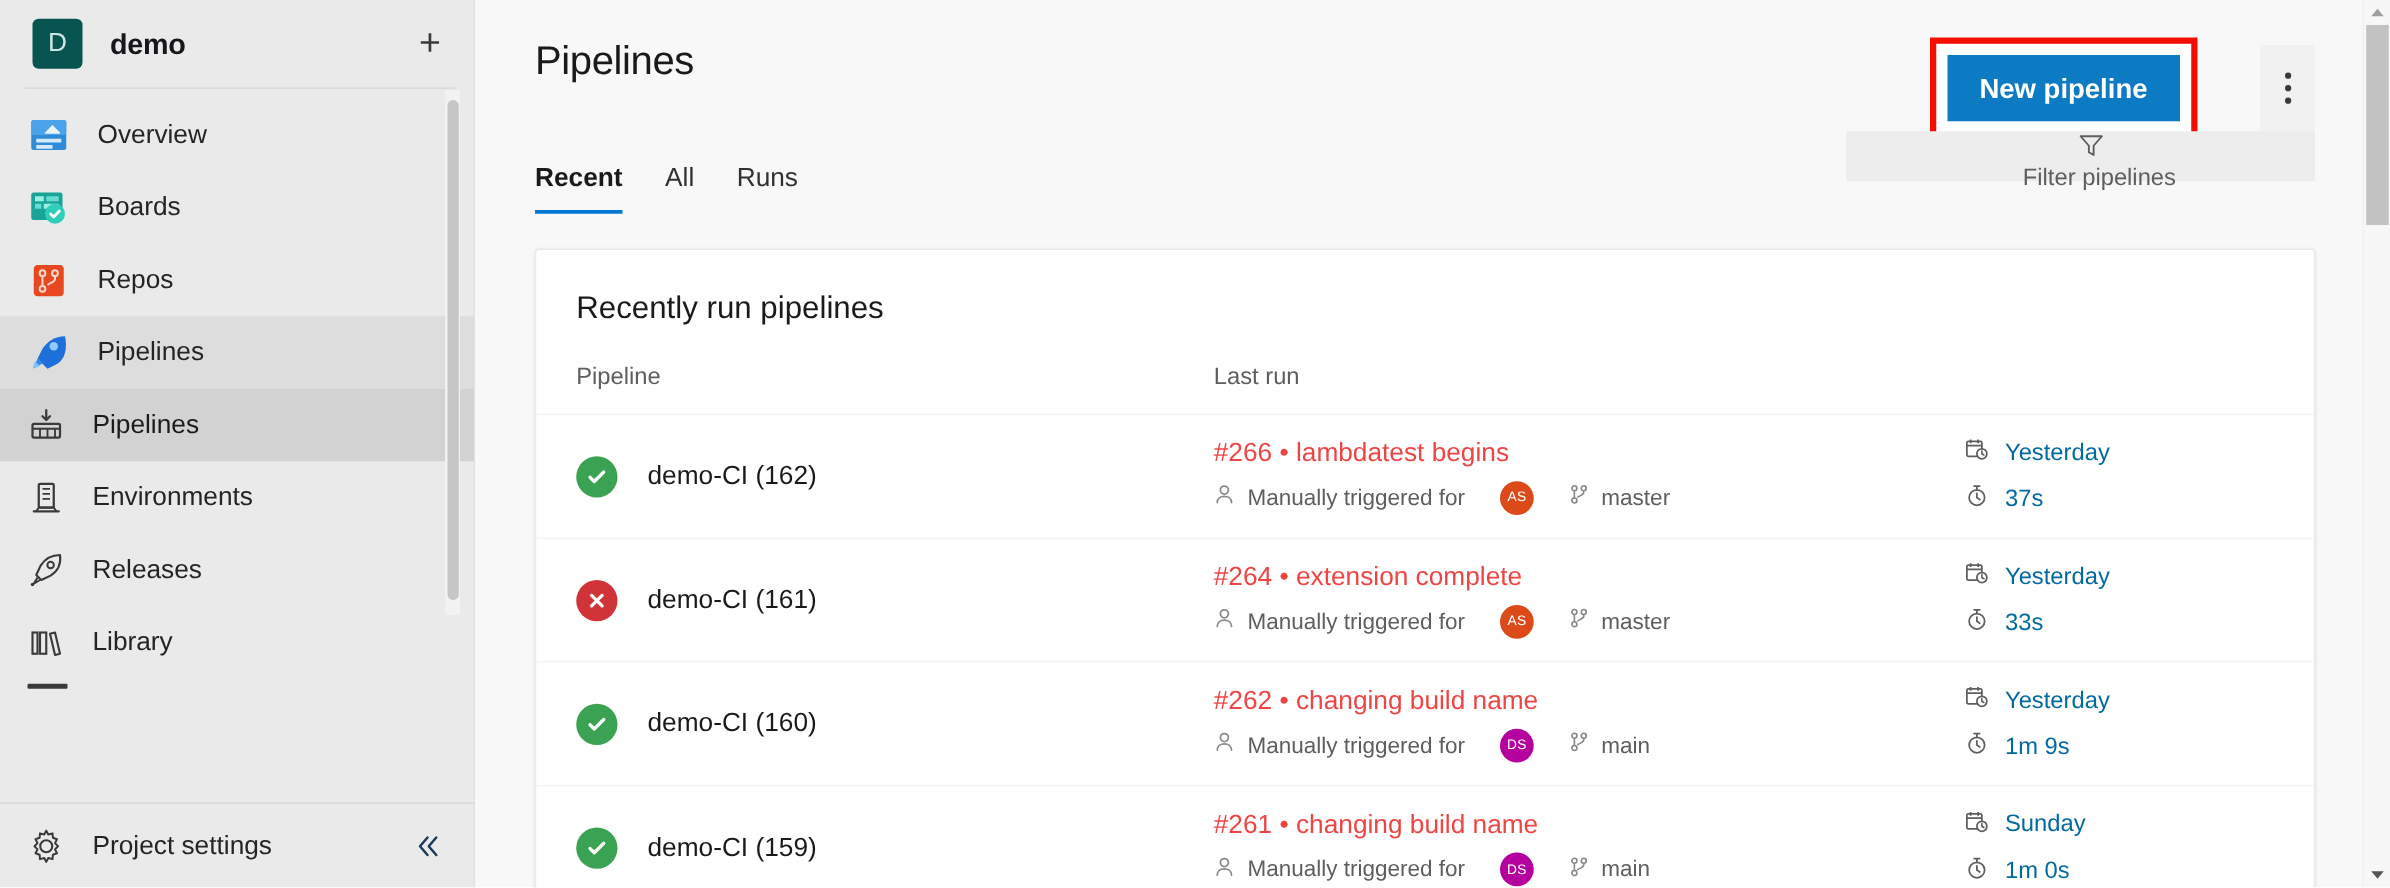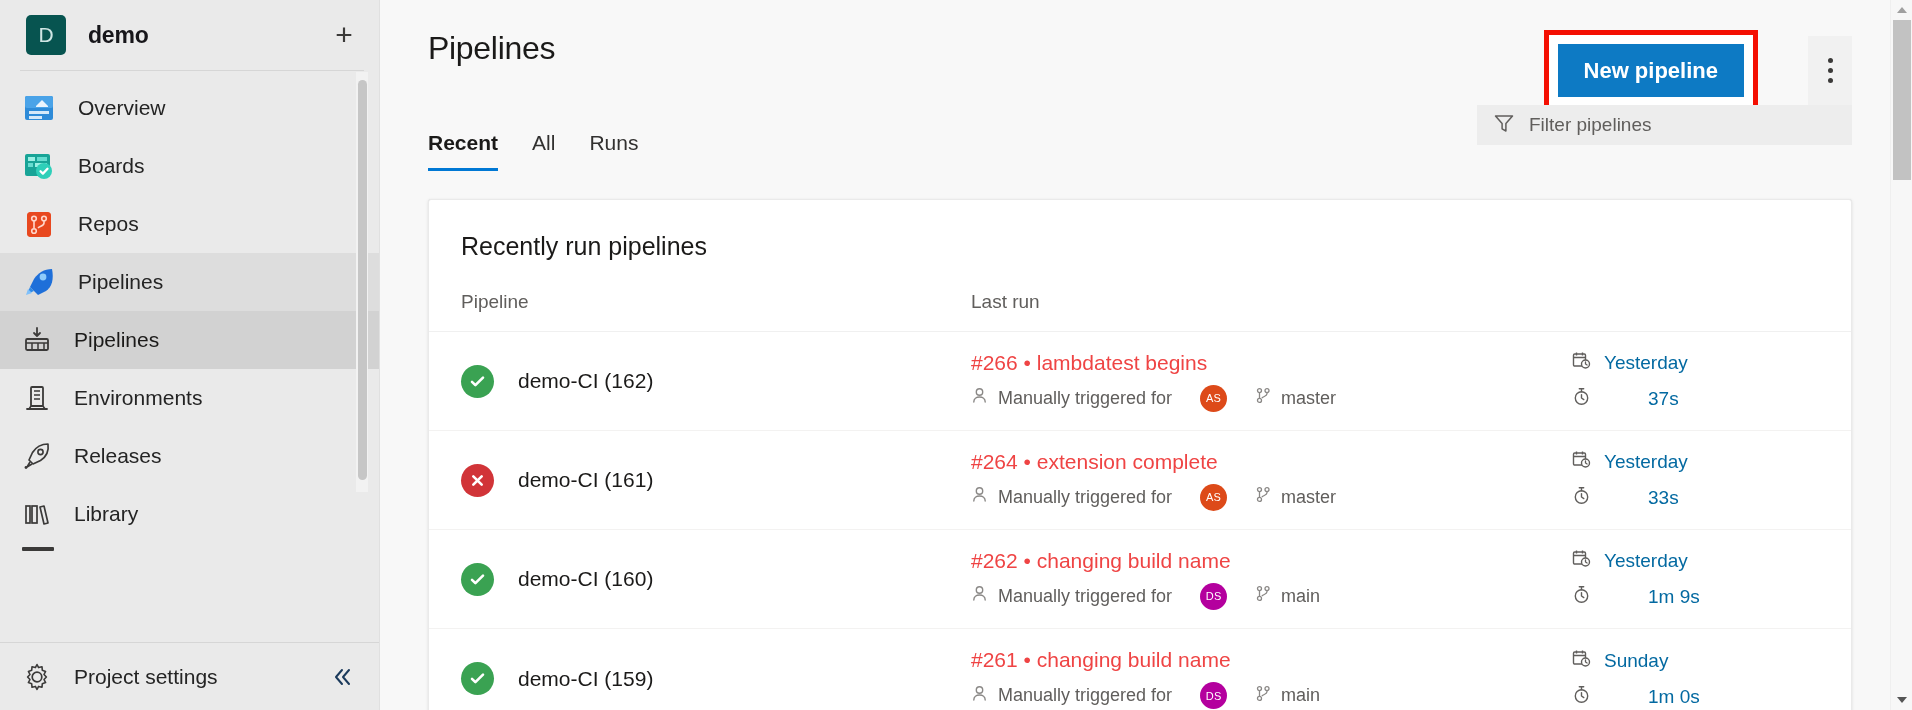--- a/index.html
+++ b/index.html
@@ -216,20 +216,21 @@
     position: absolute;
     right: 60px;
     top: 105px;
     width: 375px;
     height: 40px;
     background: #ededed;
     display: flex;
     align-items: center;
     padding-left: 16px;
     cursor: text;
+    flex-direction: column;
   }
   .filter-text {
     font-size: 19px;
     color: #605e5c;
     margin-left: 14px;
   }
 
   
   .card {
     margin: 28px 60px 0 48px;
@@ -300,21 +301,21 @@
     flex: none;
     letter-spacing: 0.3px;
   }
   .branch-text { margin-left: 9px; }
 
   .time-cell { width: 260px; flex: none; }
   .time-line {
     display: flex; align-items: center;
     font-size: 19px; color: #0369a1;
   }
-  .time-line + .time-line { margin-top: 12px; gap: 44px; }
+  .time-line + .time-line { margin-top: 12px; }
   .time-line span { margin-left: 13px; }
 
   
   .page-scroll {
     position: absolute;
     right: 0; top: 0;
     width: 22px; height: 710px;
     background: #f7f7f7;
     border-left: 1px solid #efefef;
   }

